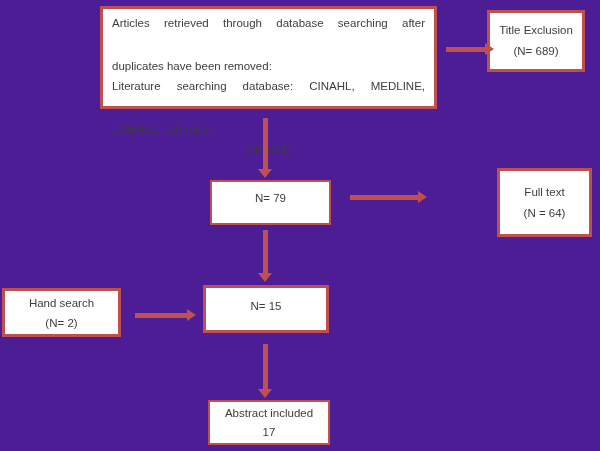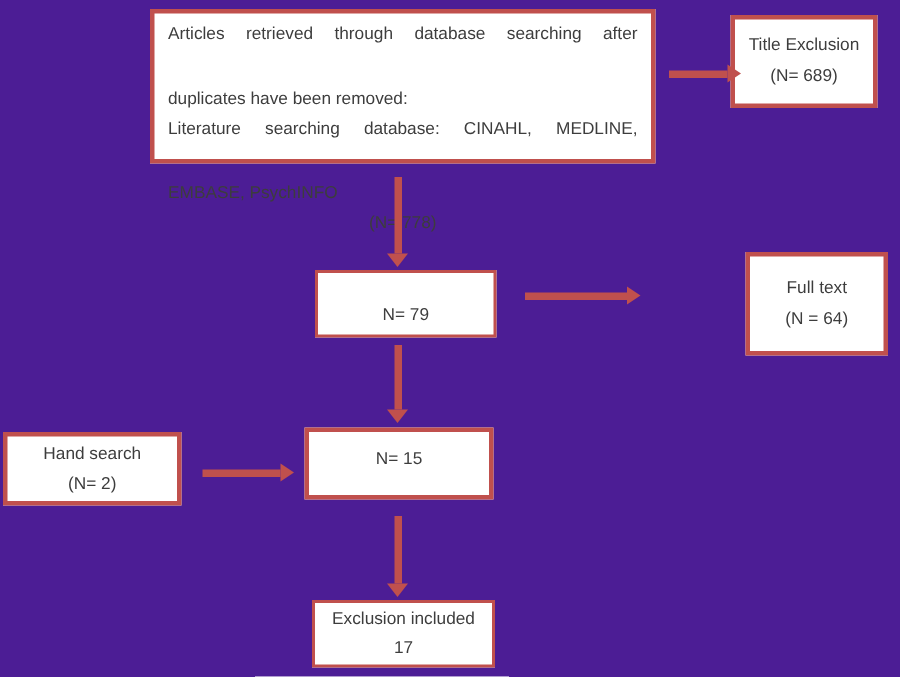--- a/index.html
+++ b/index.html
@@ -38,21 +38,21 @@
     align-items: stretch;
     text-align: left;
     padding: 5px 9px 0 9px;
     line-height: 19.4px;
   }
   .line-justify { text-align: justify; text-align-last: justify; }
   .line-left   { text-align: left; margin-top: 24px; }
   .line-center { text-align: center; }
 
   .box.title-exclusion { left: 487px; top: 10px;  width: 98px;  height: 62px; line-height: 21px; text-align: center; }
-  .box.n79             { left: 210px; top: 180px; width: 121px; height: 45px; justify-content: flex-start; padding-top: 18px; }
+  .box.n79             { left: 210px; top: 180px; width: 121px; height: 45px; justify-content: flex-start; padding-top: 6px; }
   .box.abstract        { left: 497px; top: 168px; width: 95px;  height: 69px; line-height: 21px; }
   .box.hand            { left: 2px;   top: 288px; width: 119px; height: 49px; }
   .box.n15             { left: 203px; top: 285px; width: 126px; height: 48px; padding-bottom: 6px; }
   .box.articles        { left: 208px; top: 400px; width: 122px; height: 45px; line-height: 19px; }
 
   
   .h-arrow { position: absolute; height: 12px; }
   .h-arrow .shaft {
     position: absolute; left: 0; right: 9px; top: 3.5px; height: 5px;
     background: var(--accent);
@@ -83,22 +83,22 @@
 </style>
 </head>
 <body>
 
 <div class="canvas">
 
   <div class="box retrieved">
     <div class="line-justify">Articles  retrieved  through  database  searching  after</div>
     <div class="line-left">duplicates have been removed:</div>
     <div class="line-justify">Literature  searching  database:  CINAHL,  MEDLINE,</div>
-    <div class="line-left">EMBASE, PsychINFO</div>
-    <div class="line-center">(N= 778)</div>
+    <div class="line-left">EMBASE, Literature</div>
+    <div class="line-center">(N= 391)</div>
   </div>
 
   <div class="box title-exclusion">
     <div>Title Exclusion</div>
     <div>(N= 689)</div>
   </div>
 
   <div class="box n79 thin">
     <div>N= 79</div>
   </div>
@@ -111,21 +111,21 @@
   <div class="box hand">
     <div>Hand search</div>
     <div>(N= 2)</div>
   </div>
 
   <div class="box n15">
     <div>N= 15</div>
   </div>
 
   <div class="box articles thin">
-    <div>Exclusion included</div>
+    <div>Abstract included</div>
     <div>17</div>
   </div>
 
   <div class="h-arrow arrow-title-exclusion">
     <div class="shaft"></div>
     <div class="head"></div>
   </div>
 
   <div class="v-arrow arrow-v1">
     <div class="shaft"></div>

